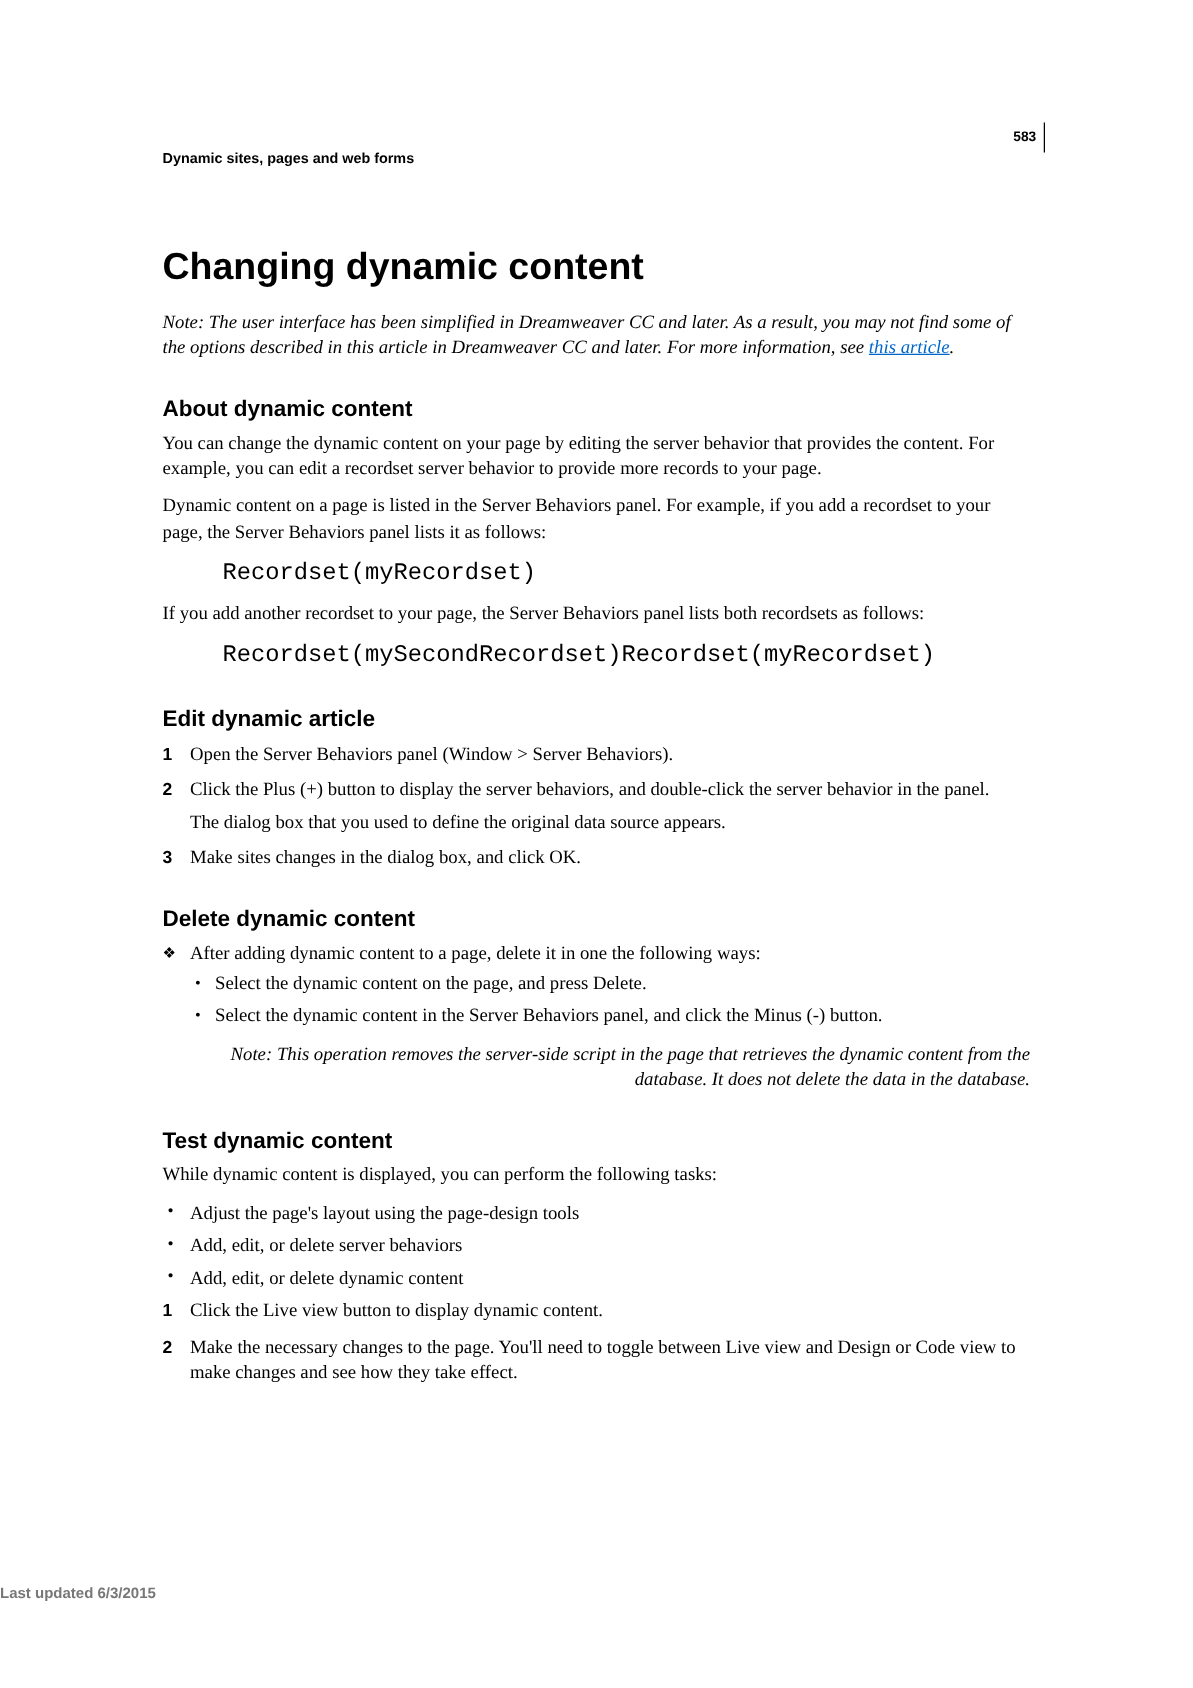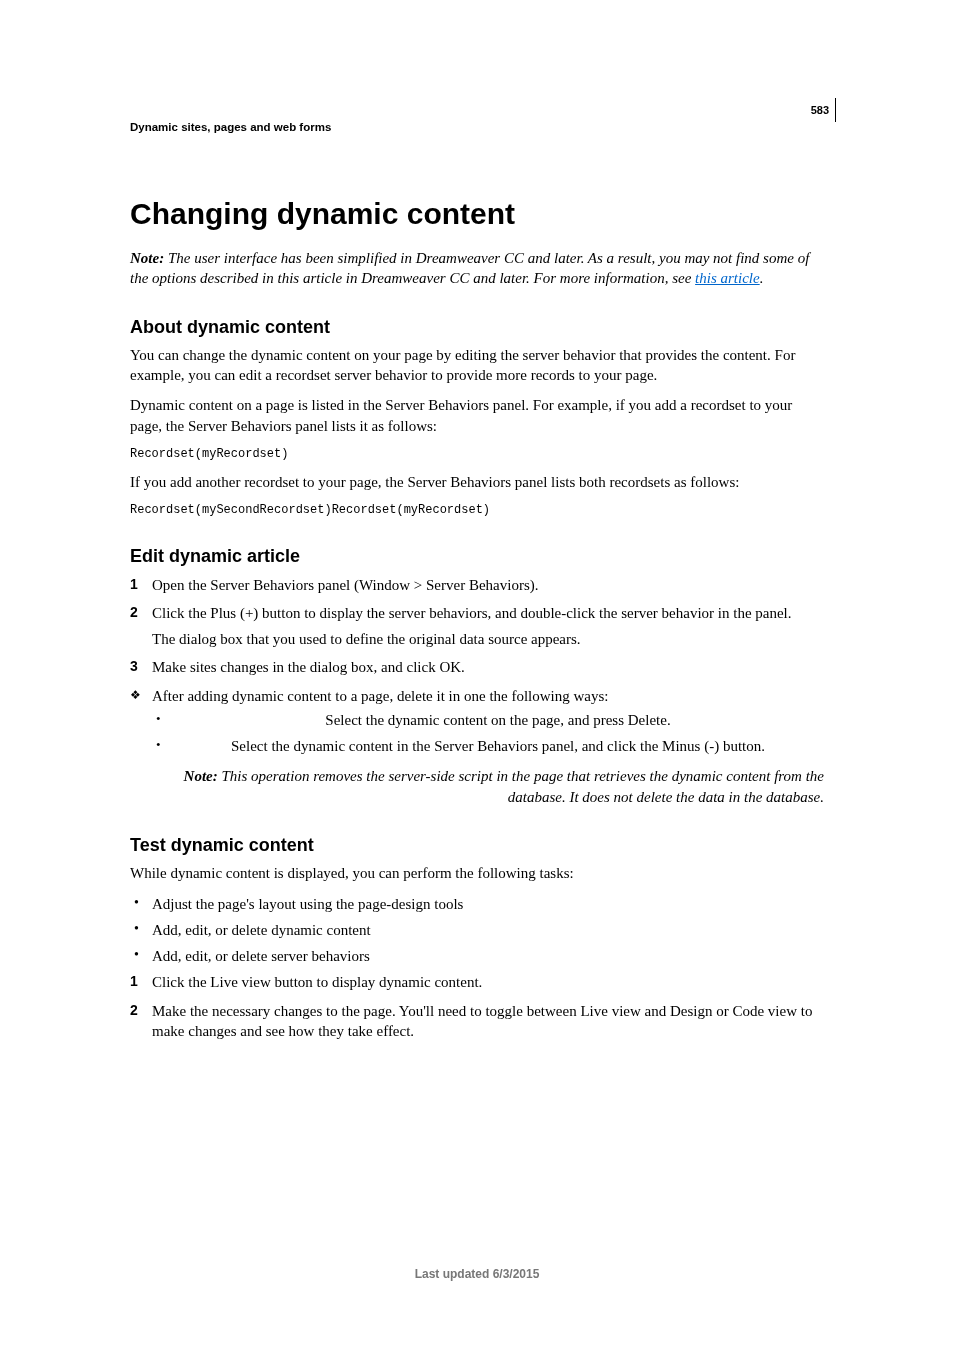--- a/index.html
+++ b/index.html
@@ -46,59 +46,59 @@
   }
   h2 {
     font-family: "Myriad Pro", "Helvetica Neue", Arial, sans-serif;
     font-weight: 700;
     font-size: 18px;
     margin-top: 26px;
     margin-bottom: 6px;
   }
   p { margin-bottom: 10px; }
   .note-para { margin-bottom: 10px; }
-  .note-label { font-style: italic; font-weight: 700; }
+  .note-label { font-style: italic; font-weight: 400; }
   .note-body { font-style: italic; }
   .link { color: #0066cc; font-style: italic; }
   .code {
     font-family: "Courier New", Courier, monospace;
-    font-size: 12px;
+    font-size: 19px;
     margin-bottom: 10px;
     white-space: pre;
+    margin-left: 48px;
   }
   .list { list-style: none; margin: 0; padding: 0; }
   .list > li { position: relative; padding-left: 22px; margin-bottom: 8px; }
   .list > li .marker {
     position: absolute; left: 0; top: 0;
     font-family: "Myriad Pro", "Helvetica Neue", Arial, sans-serif;
     font-weight: 700; font-size: 14px;
   }
   .bullets { list-style: none; margin: 0 0 0 0; padding: 0; }
   .bullets > li { position: relative; padding-left: 22px; margin-bottom: 6px; }
   .bullets > li::before {
     content: "•"; position: absolute; left: 4px; top: 0;
     font-size: 14px;
   }
   .diamond-list { list-style: none; margin: 0; padding: 0; }
   .diamond-list > li { position: relative; padding-left: 22px; margin-bottom: 8px; }
   .diamond-list > li::before {
     content: "❖"; position: absolute; left: 0; top: 1px; font-size: 12px;
   }
-  .sub-bullets { list-style: none; margin: 4px 0 8px 0; padding: 0; text-align: center; }
+  .sub-bullets { list-style: none; margin: 4px 0 8px 0; padding: 0; }
   .sub-bullets > li { position: relative; padding-left: 20px; margin-bottom: 6px; }
   .sub-bullets > li::before {
     content: "•"; position: absolute; left: 4px; top: 0; font-size: 13px;
   }
   .inner-note { margin-top: 10px; margin-bottom: 6px; text-align: right; }
   .step-sub { margin-top: 6px; }
   .footer {
     position: absolute;
     bottom: 68px;
     width: 100%;
-    text-align: center;
     font-family: "Myriad Pro", "Helvetica Neue", Arial, sans-serif;
     font-weight: 700;
     font-size: 12px;
     color: #777;
   }
 </style>
 </head>
 <body>
 
 <div class="page-number-rule"></div>
@@ -131,39 +131,40 @@
       <span class="marker">2</span>
       <span>Click the Plus (+) button to display the server behaviors, and double-click the server behavior in the panel.</span>
       <div class="step-sub">The dialog box that you used to define the original data source appears.</div>
     </li>
     <li>
       <span class="marker">3</span>
       <span>Make sites changes in the dialog box, and click OK.</span>
     </li>
   </ul>
 
+  <h2>Delete dynamic content</h2>
   <ul class="diamond-list">
     <li>
       <span>After adding dynamic content to a page, delete it in one the following ways:</span>
       <ul class="sub-bullets">
         <li>Select the dynamic content on the page, and press Delete.</li>
         <li>Select the dynamic content in the Server Behaviors panel, and click the Minus (-) button.</li>
       </ul>
       <p class="note-para inner-note">
         <span class="note-label">Note: </span><span class="note-body">This operation removes the server-side script in the page that retrieves the dynamic content from the database. It does not delete the data in the database.</span>
       </p>
     </li>
   </ul>
 
   <h2>Test dynamic content</h2>
   <p>While dynamic content is displayed, you can perform the following tasks:</p>
   <ul class="bullets">
     <li>Adjust the page's layout using the page-design tools</li>
+    <li>Add, edit, or delete server behaviors</li>
     <li>Add, edit, or delete dynamic content</li>
-    <li>Add, edit, or delete server behaviors</li>
   </ul>
   <ul class="list">
     <li>
       <span class="marker">1</span>
       <span>Click the Live view button to display dynamic content.</span>
     </li>
     <li>
       <span class="marker">2</span>
       <span>Make the necessary changes to the page. You'll need to toggle between Live view and Design or Code view to make changes and see how they take effect.</span>
     </li>

